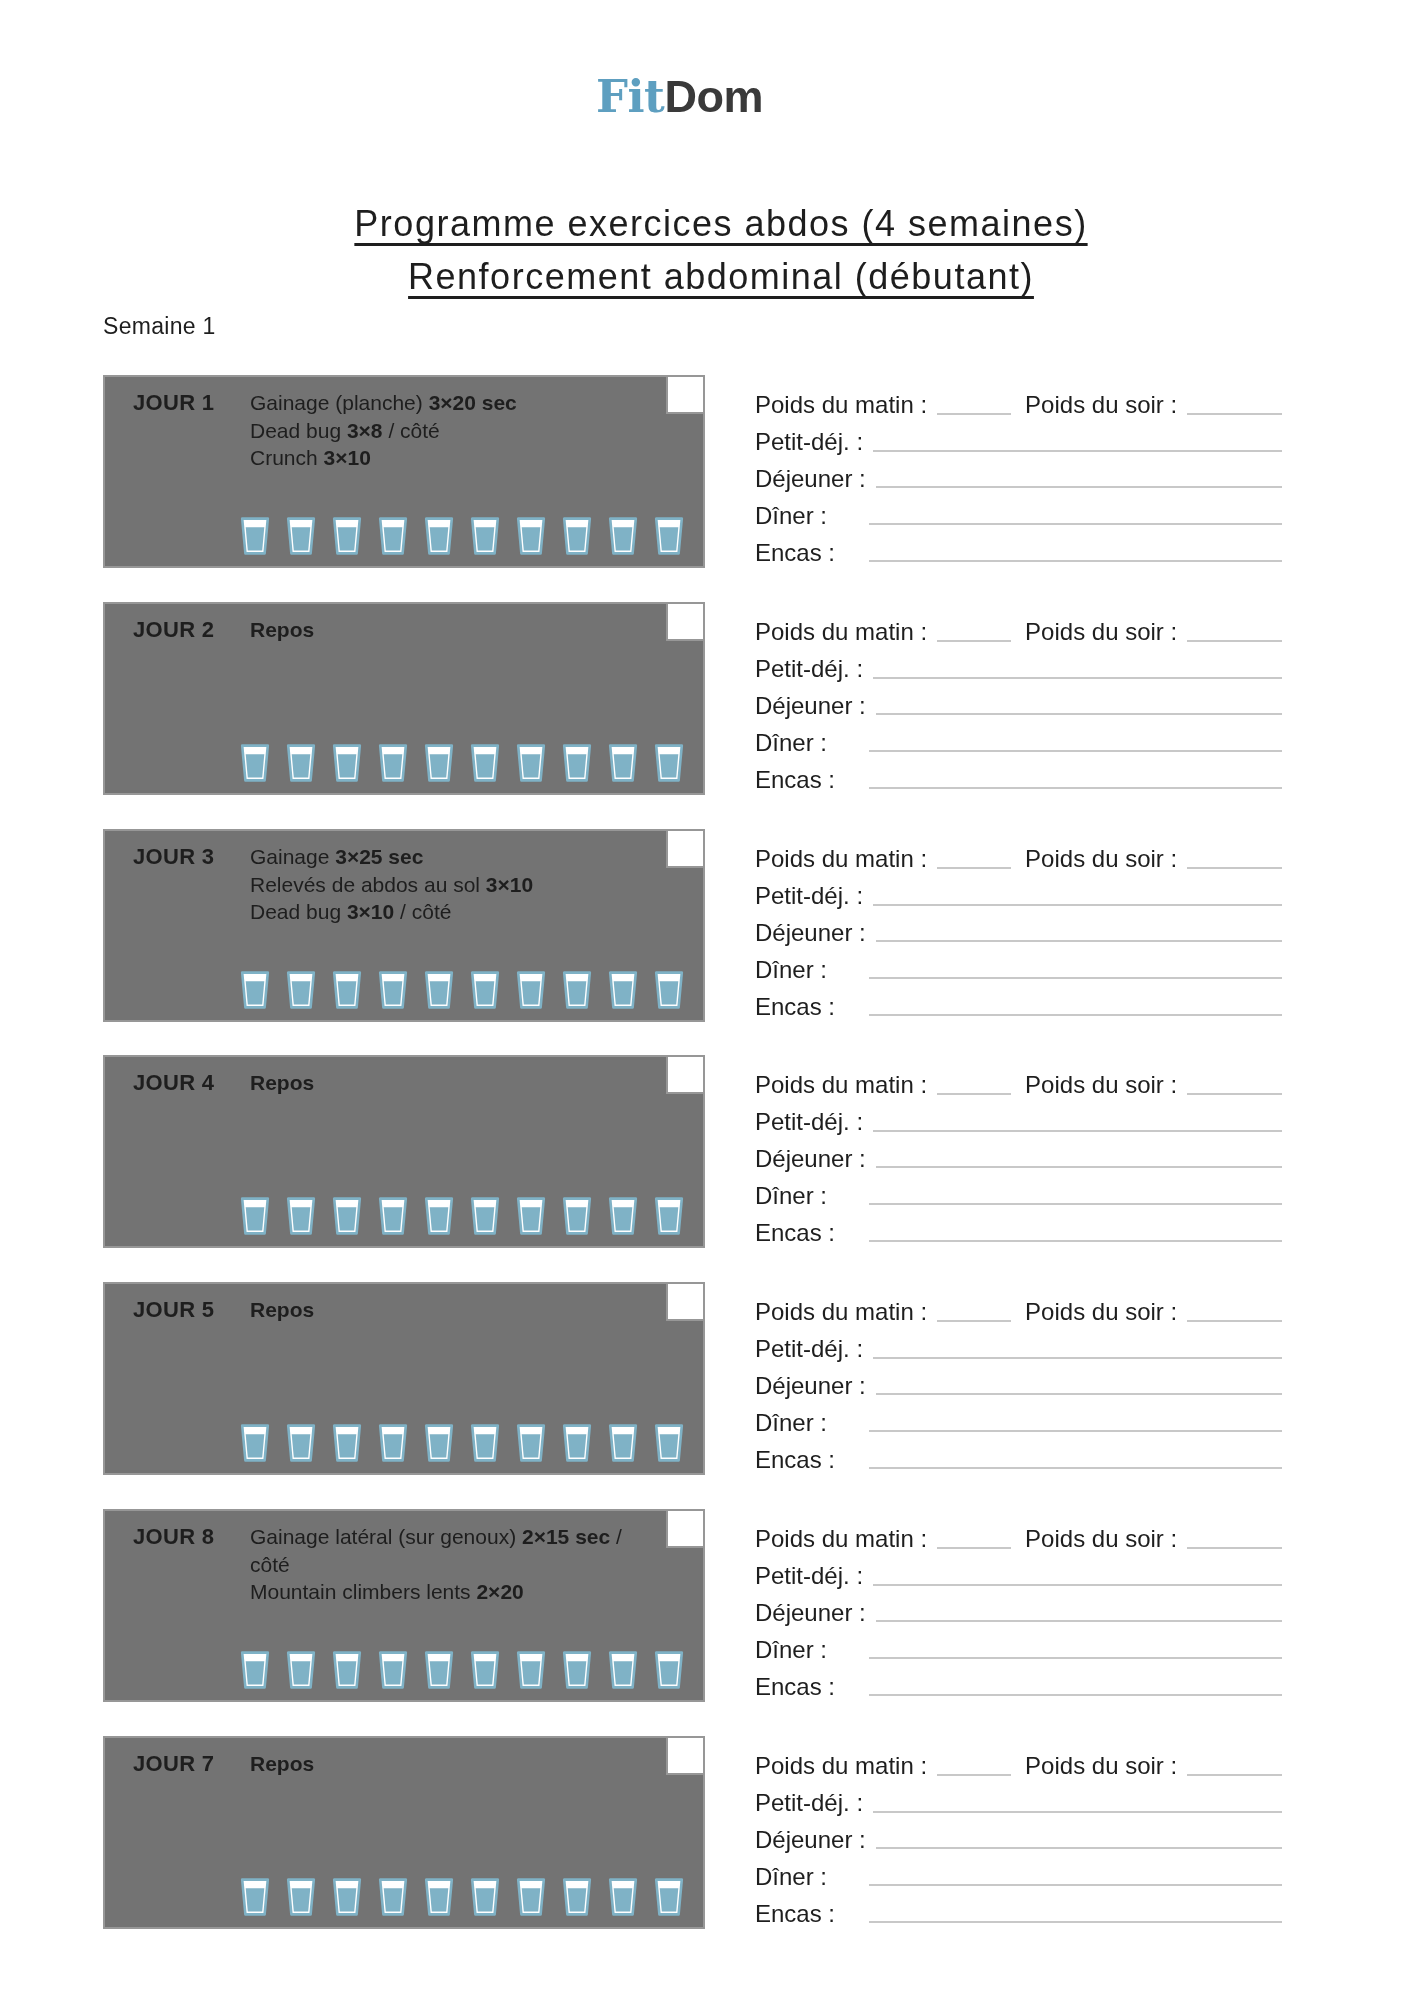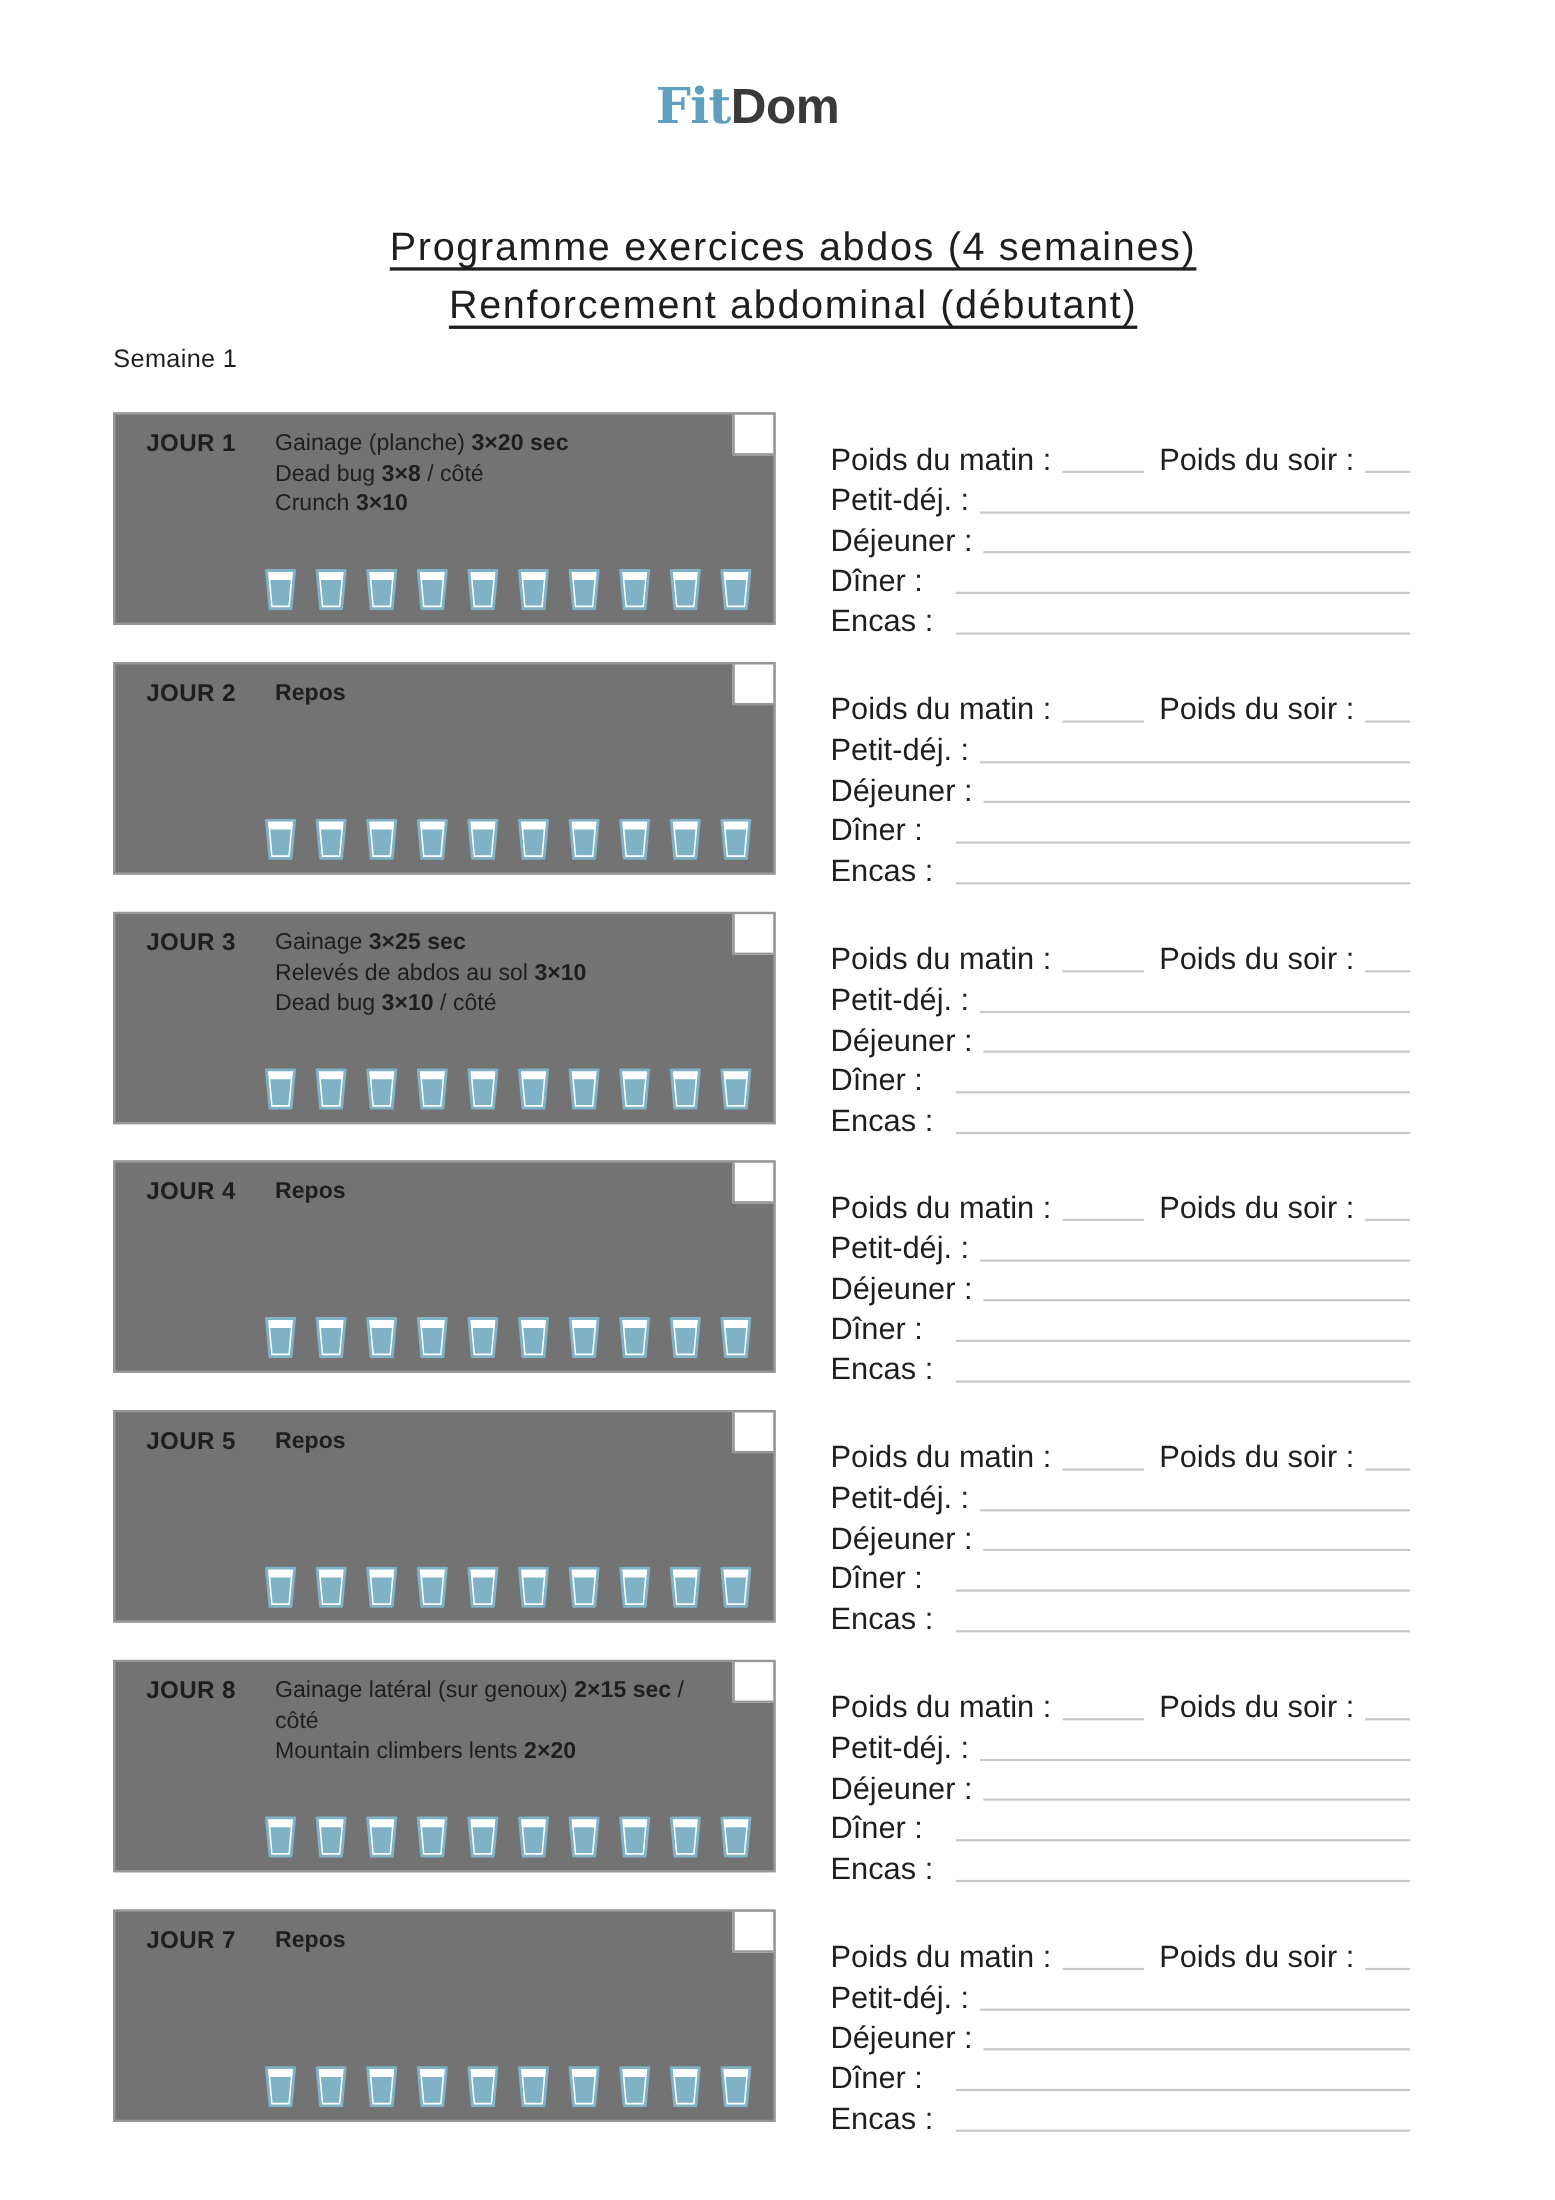--- a/index.html
+++ b/index.html
@@ -61,22 +61,22 @@
   .exercises b{font-weight:700;}
   .glasses{
     position:absolute;left:135px;top:140px;
     display:flex;gap:16px;
   }
   .glass{width:30px;height:38px;display:block;}
   .glass-outer{fill:#ffffff;stroke:var(--accent);stroke-width:2.6;stroke-linejoin:round;}
   .glass-water{fill:var(--accent);}
   
   .meals{
-    position:absolute;left:755px;top:22px;width:527px;
-    font-size:28px;
+    position:absolute;left:755px;top:7px;width:527px;
+    font-size:24px;
   }
   .meal-row{
     display:flex;align-items:flex-end;height:36.8px;
   }
   .meal-label{white-space:nowrap;line-height:1.1;}
   .meal-label.fixed{min-width:104px;}
   .field-line{
     border-bottom:2px solid var(--line-gray);
     margin-bottom:4px;height:1px;
   }

